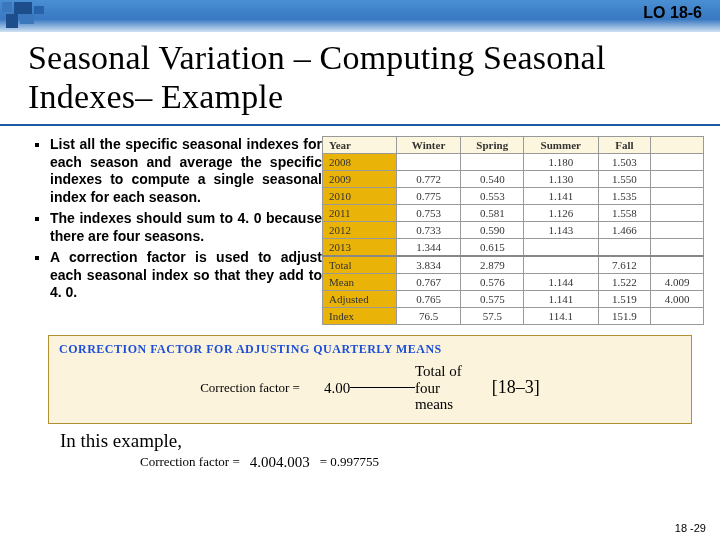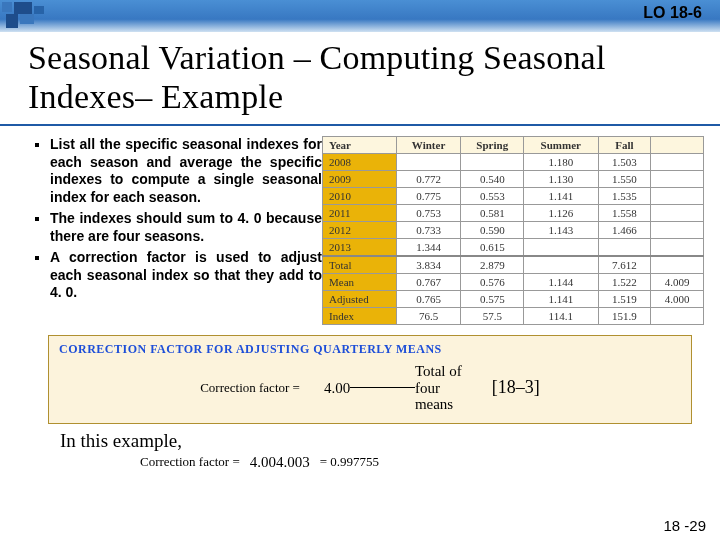--- a/index.html
+++ b/index.html
@@ -98,21 +98,21 @@
   }
   .frac .line { width: 100%; border-top: 1px solid #000; margin: 1px 0;}
   .ref { font-size: 18px; }
   .example-line {
     margin: 6px 0 2px 60px;
     font-family: "Times New Roman", serif;
     font-size: 19px;
   }
   .page-num {
     position: absolute; right: 14px; bottom: 6px;
-    font-size: 15px;
+    font-size: 11px;
   }
   .compute-row {
     display: flex; align-items: center; gap: 10px;
     margin-left: 140px;
     font-family: "Times New Roman", serif;
     font-size: 13px;
   }
 </style>
 </head>
 <body>

